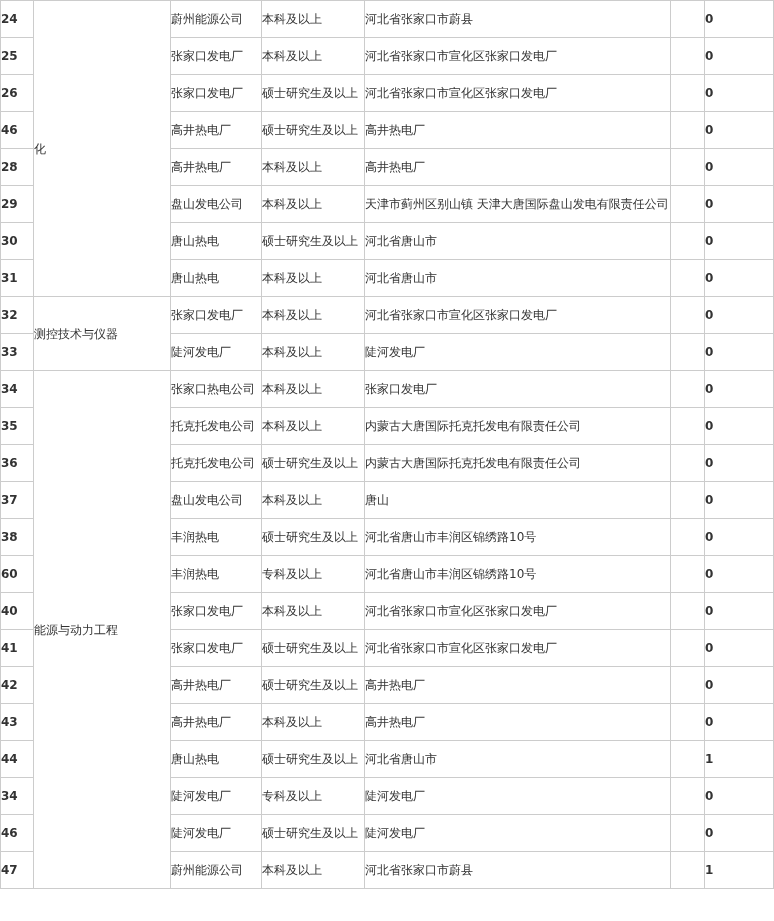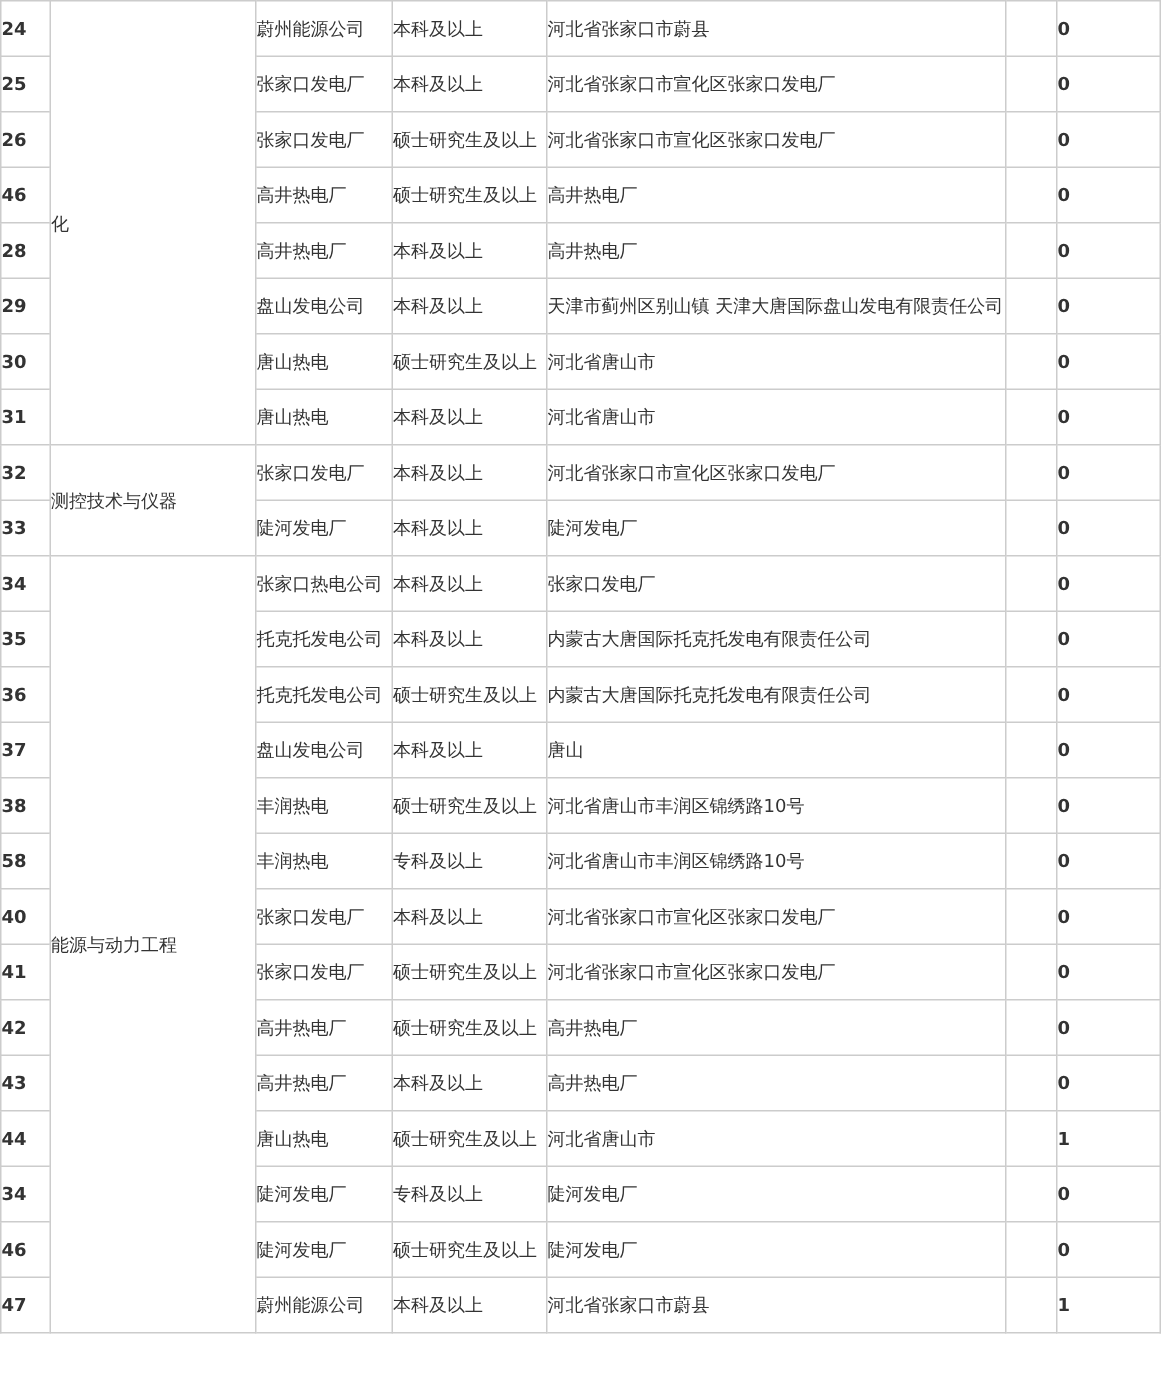--- a/index.html
+++ b/index.html
@@ -201,21 +201,21 @@
         </tr>
         <tr>
           <td class="num-cell">38</td>
           <td class="text-cell">丰润热电</td>
           <td class="text-cell">硕士研究生及以上</td>
           <td class="text-cell">河北省唐山市丰润区锦绣路10号</td>
           <td class="blank-cell"></td>
           <td class="value-cell">0</td>
         </tr>
         <tr>
-          <td class="num-cell">58</td>
+          <td class="num-cell">60</td>
           <td class="text-cell">丰润热电</td>
           <td class="text-cell">专科及以上</td>
           <td class="text-cell">河北省唐山市丰润区锦绣路10号</td>
           <td class="blank-cell"></td>
           <td class="value-cell">0</td>
         </tr>
         <tr>
           <td class="num-cell">40</td>
           <td class="text-cell">张家口发电厂</td>
           <td class="text-cell">本科及以上</td>

